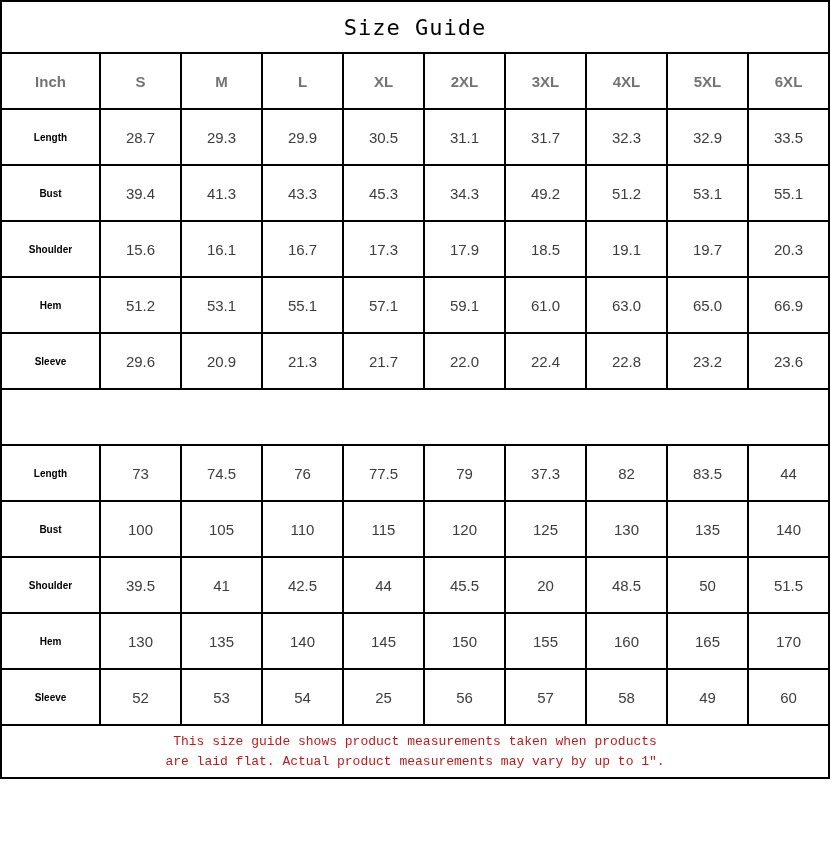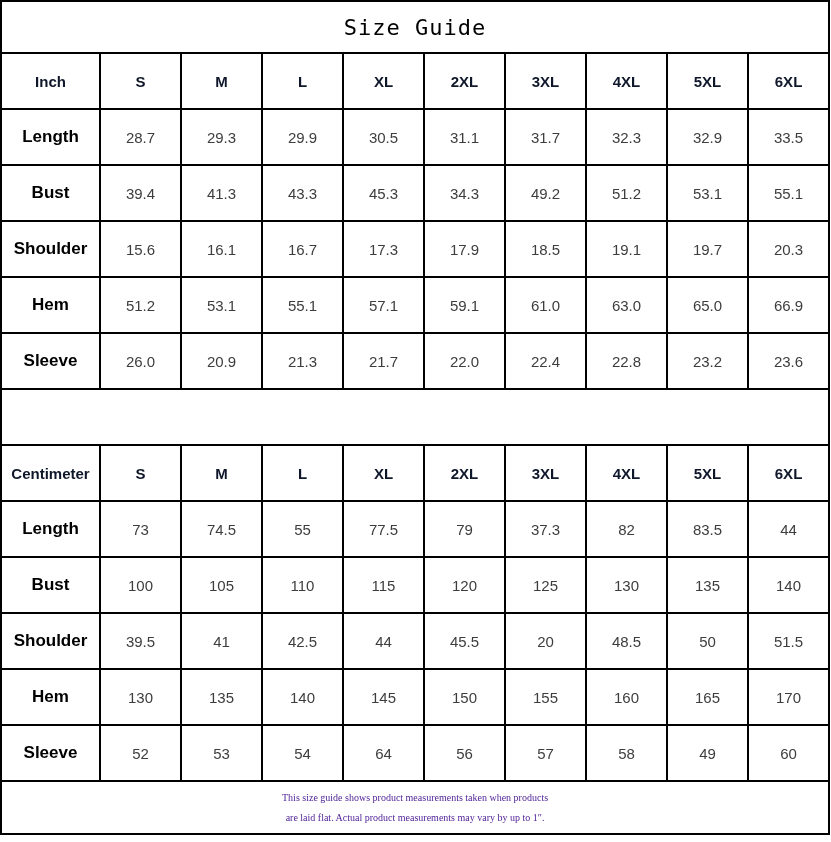--- a/index.html
+++ b/index.html
@@ -35,40 +35,40 @@
     font-size: 22px;
     font-weight: 400;
     color: #000000;
     letter-spacing: 1px;
   }
   tbody tr td { height: 54px; }
   .header-cell {
     font-family: "Liberation Sans", sans-serif;
     font-weight: 700;
     font-size: 15px;
-    color: #0f172a;
+    color: #737373;
   }
   .label-cell {
     font-family: "Liberation Sans", sans-serif;
     font-weight: 700;
-    font-size: 17px;
+    font-size: 10px;
     color: #000000;
   }
   .value-cell {
     font-family: "Liberation Sans", sans-serif;
     font-weight: 400;
     font-size: 15px;
     color: #3d3d3d;
   }
   .gap-row td { height: 54px; }
   .footer-row td {
     height: 51px;
-    font-family: Liberation Serif, serif;
-    font-size: 10px;
-    color: #4c1d95;
+    font-family: Liberation Mono, monospace;
+    font-size: 13px;
+    color: #b91c1c;
     line-height: 20px;
   }
 </style>
 </head>
 <body>
 
 <div class="page">
   <table class="size-guide">
     <colgroup>
       <col class="label-col">
@@ -143,50 +143,38 @@
           <td class="value-cell">55.1</td>
           <td class="value-cell">57.1</td>
           <td class="value-cell">59.1</td>
           <td class="value-cell">61.0</td>
           <td class="value-cell">63.0</td>
           <td class="value-cell">65.0</td>
           <td class="value-cell">66.9</td>
         </tr>
         <tr>
           <td class="label-cell">Sleeve</td>
-          <td class="value-cell">26.0</td>
+          <td class="value-cell">29.6</td>
           <td class="value-cell">20.9</td>
           <td class="value-cell">21.3</td>
           <td class="value-cell">21.7</td>
           <td class="value-cell">22.0</td>
           <td class="value-cell">22.4</td>
           <td class="value-cell">22.8</td>
           <td class="value-cell">23.2</td>
           <td class="value-cell">23.6</td>
         </tr>
         <tr class="gap-row">
           <td colspan="10"></td>
         </tr>
         <tr>
-          <td class="header-cell">Centimeter</td>
-          <td class="header-cell">S</td>
-          <td class="header-cell">M</td>
-          <td class="header-cell">L</td>
-          <td class="header-cell">XL</td>
-          <td class="header-cell">2XL</td>
-          <td class="header-cell">3XL</td>
-          <td class="header-cell">4XL</td>
-          <td class="header-cell">5XL</td>
-          <td class="header-cell">6XL</td>
-        </tr>
-        <tr>
           <td class="label-cell">Length</td>
           <td class="value-cell">73</td>
           <td class="value-cell">74.5</td>
-          <td class="value-cell">55</td>
+          <td class="value-cell">76</td>
           <td class="value-cell">77.5</td>
           <td class="value-cell">79</td>
           <td class="value-cell">37.3</td>
           <td class="value-cell">82</td>
           <td class="value-cell">83.5</td>
           <td class="value-cell">44</td>
         </tr>
         <tr>
           <td class="label-cell">Bust</td>
           <td class="value-cell">100</td>
@@ -221,21 +209,21 @@
           <td class="value-cell">155</td>
           <td class="value-cell">160</td>
           <td class="value-cell">165</td>
           <td class="value-cell">170</td>
         </tr>
         <tr>
           <td class="label-cell">Sleeve</td>
           <td class="value-cell">52</td>
           <td class="value-cell">53</td>
           <td class="value-cell">54</td>
-          <td class="value-cell">64</td>
+          <td class="value-cell">25</td>
           <td class="value-cell">56</td>
           <td class="value-cell">57</td>
           <td class="value-cell">58</td>
           <td class="value-cell">49</td>
           <td class="value-cell">60</td>
         </tr>
       </tbody>
     <tfoot>
       <tr class="footer-row">
         <td colspan="10">

